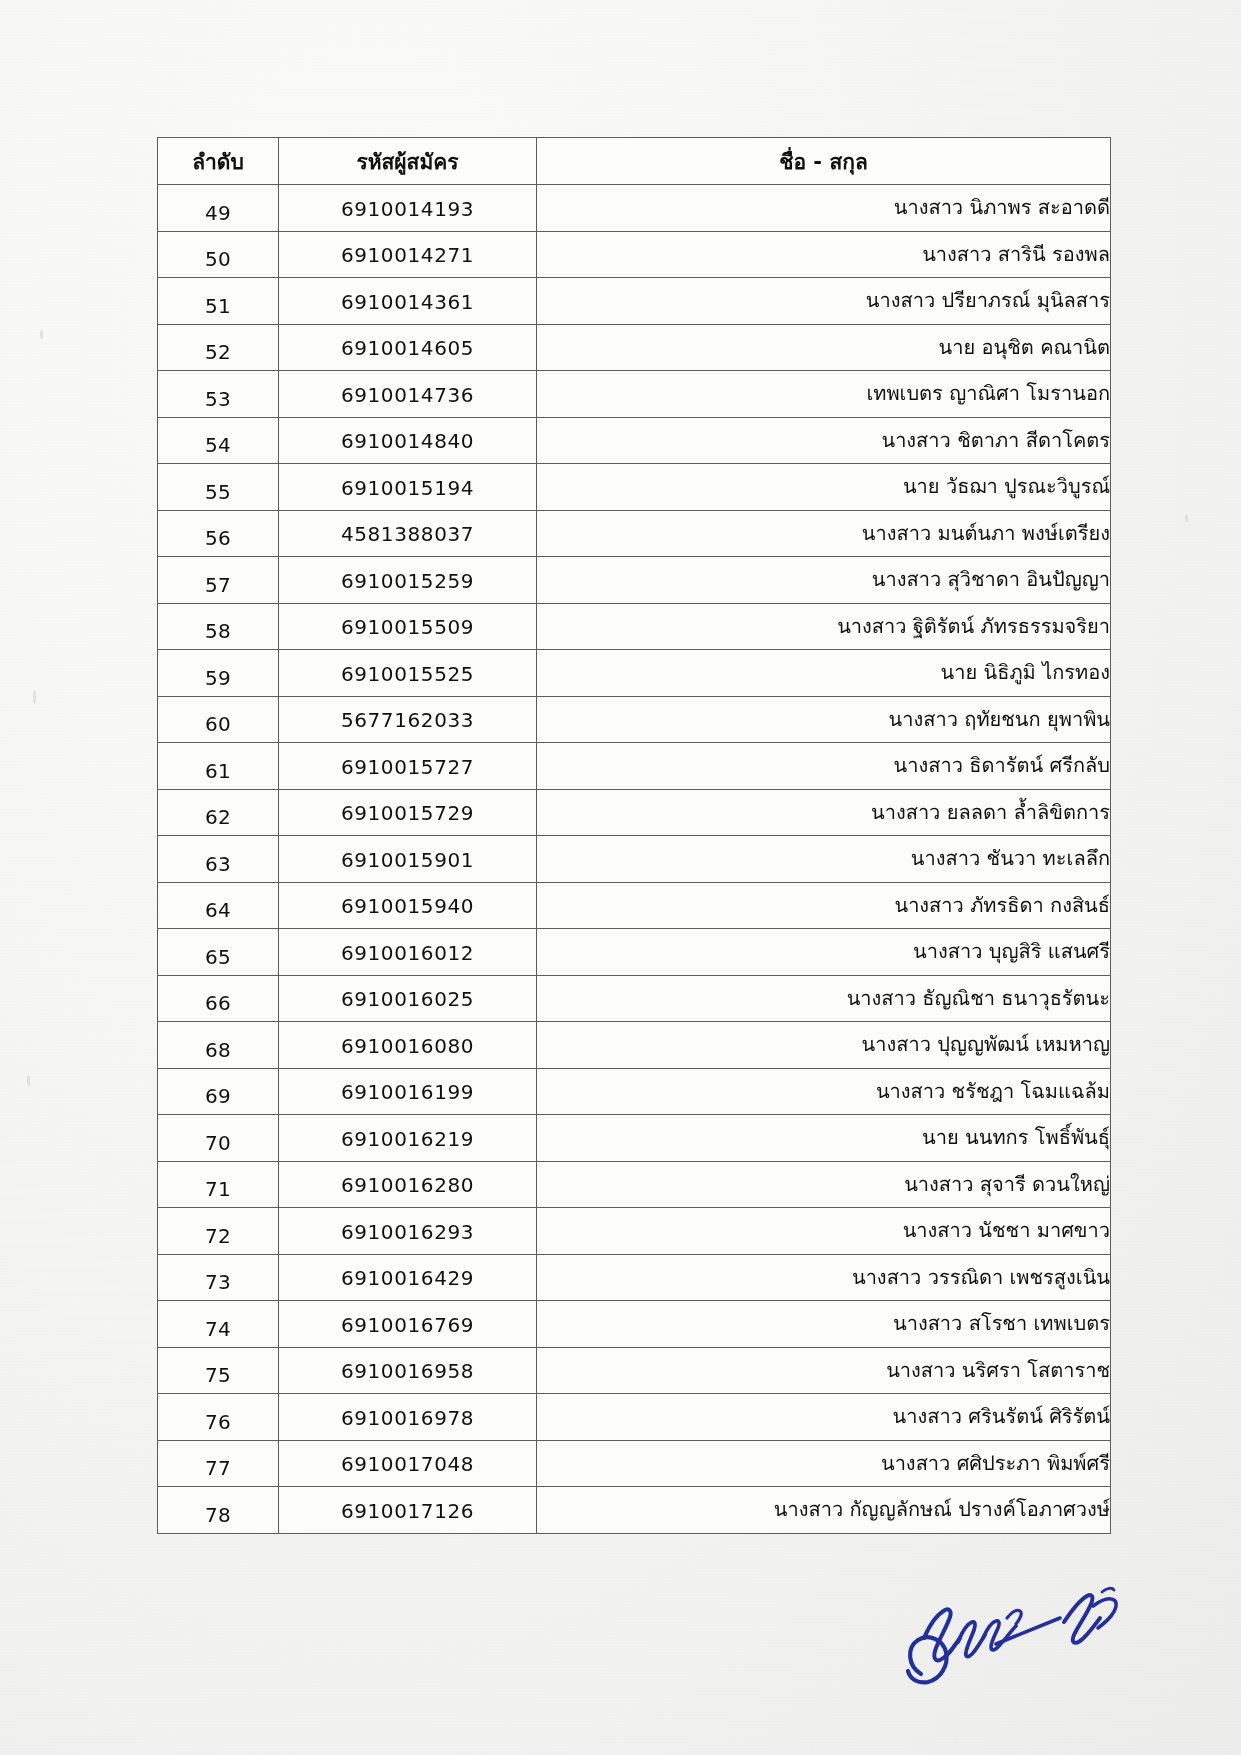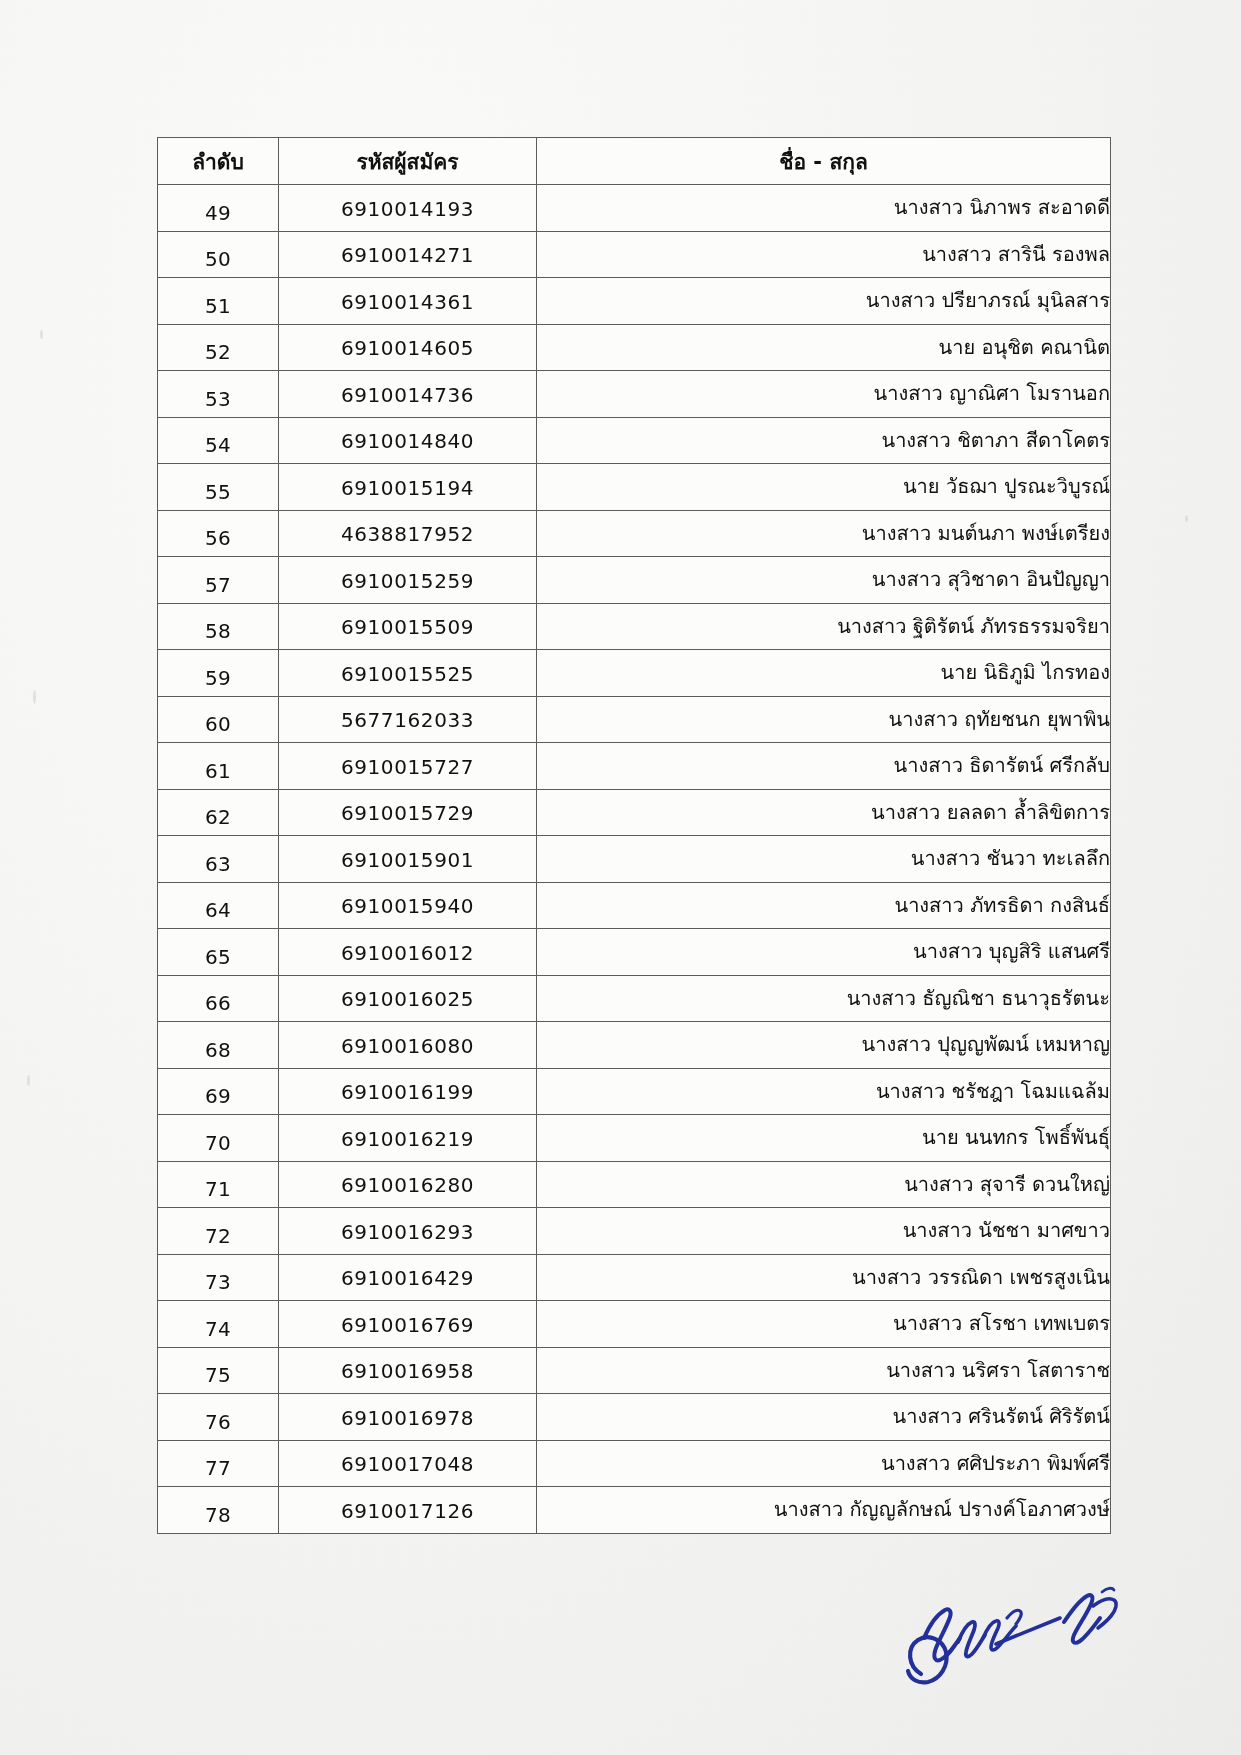--- a/index.html
+++ b/index.html
@@ -184,35 +184,35 @@
             <td class="cell-name"><span class="val">นางสาว ปรียาภรณ์ มุนิลสาร</span></td>
           </tr>
           <tr>
             <td class="cell-no"><span class="val">52</span></td>
             <td class="cell-code"><span class="val">6910014605</span></td>
             <td class="cell-name"><span class="val">นาย อนุชิต คณานิต</span></td>
           </tr>
           <tr>
             <td class="cell-no"><span class="val">53</span></td>
             <td class="cell-code"><span class="val">6910014736</span></td>
-            <td class="cell-name"><span class="val">นางสาว ญาณิศา โมรานอก</span></td>
+            <td class="cell-name"><span class="val">เทพเบตร ญาณิศา โมรานอก</span></td>
           </tr>
           <tr>
             <td class="cell-no"><span class="val">54</span></td>
             <td class="cell-code"><span class="val">6910014840</span></td>
             <td class="cell-name"><span class="val">นางสาว ชิตาภา สีดาโคตร</span></td>
           </tr>
           <tr>
             <td class="cell-no"><span class="val">55</span></td>
             <td class="cell-code"><span class="val">6910015194</span></td>
             <td class="cell-name"><span class="val">นาย วัธฌา ปูรณะวิบูรณ์</span></td>
           </tr>
           <tr>
             <td class="cell-no"><span class="val">56</span></td>
-            <td class="cell-code"><span class="val">4638817952</span></td>
+            <td class="cell-code"><span class="val">4581388037</span></td>
             <td class="cell-name"><span class="val">นางสาว มนต์นภา พงษ์เตรียง</span></td>
           </tr>
           <tr>
             <td class="cell-no"><span class="val">57</span></td>
             <td class="cell-code"><span class="val">6910015259</span></td>
             <td class="cell-name"><span class="val">นางสาว สุวิชาดา อินปัญญา</span></td>
           </tr>
           <tr>
             <td class="cell-no"><span class="val">58</span></td>
             <td class="cell-code"><span class="val">6910015509</span></td>

